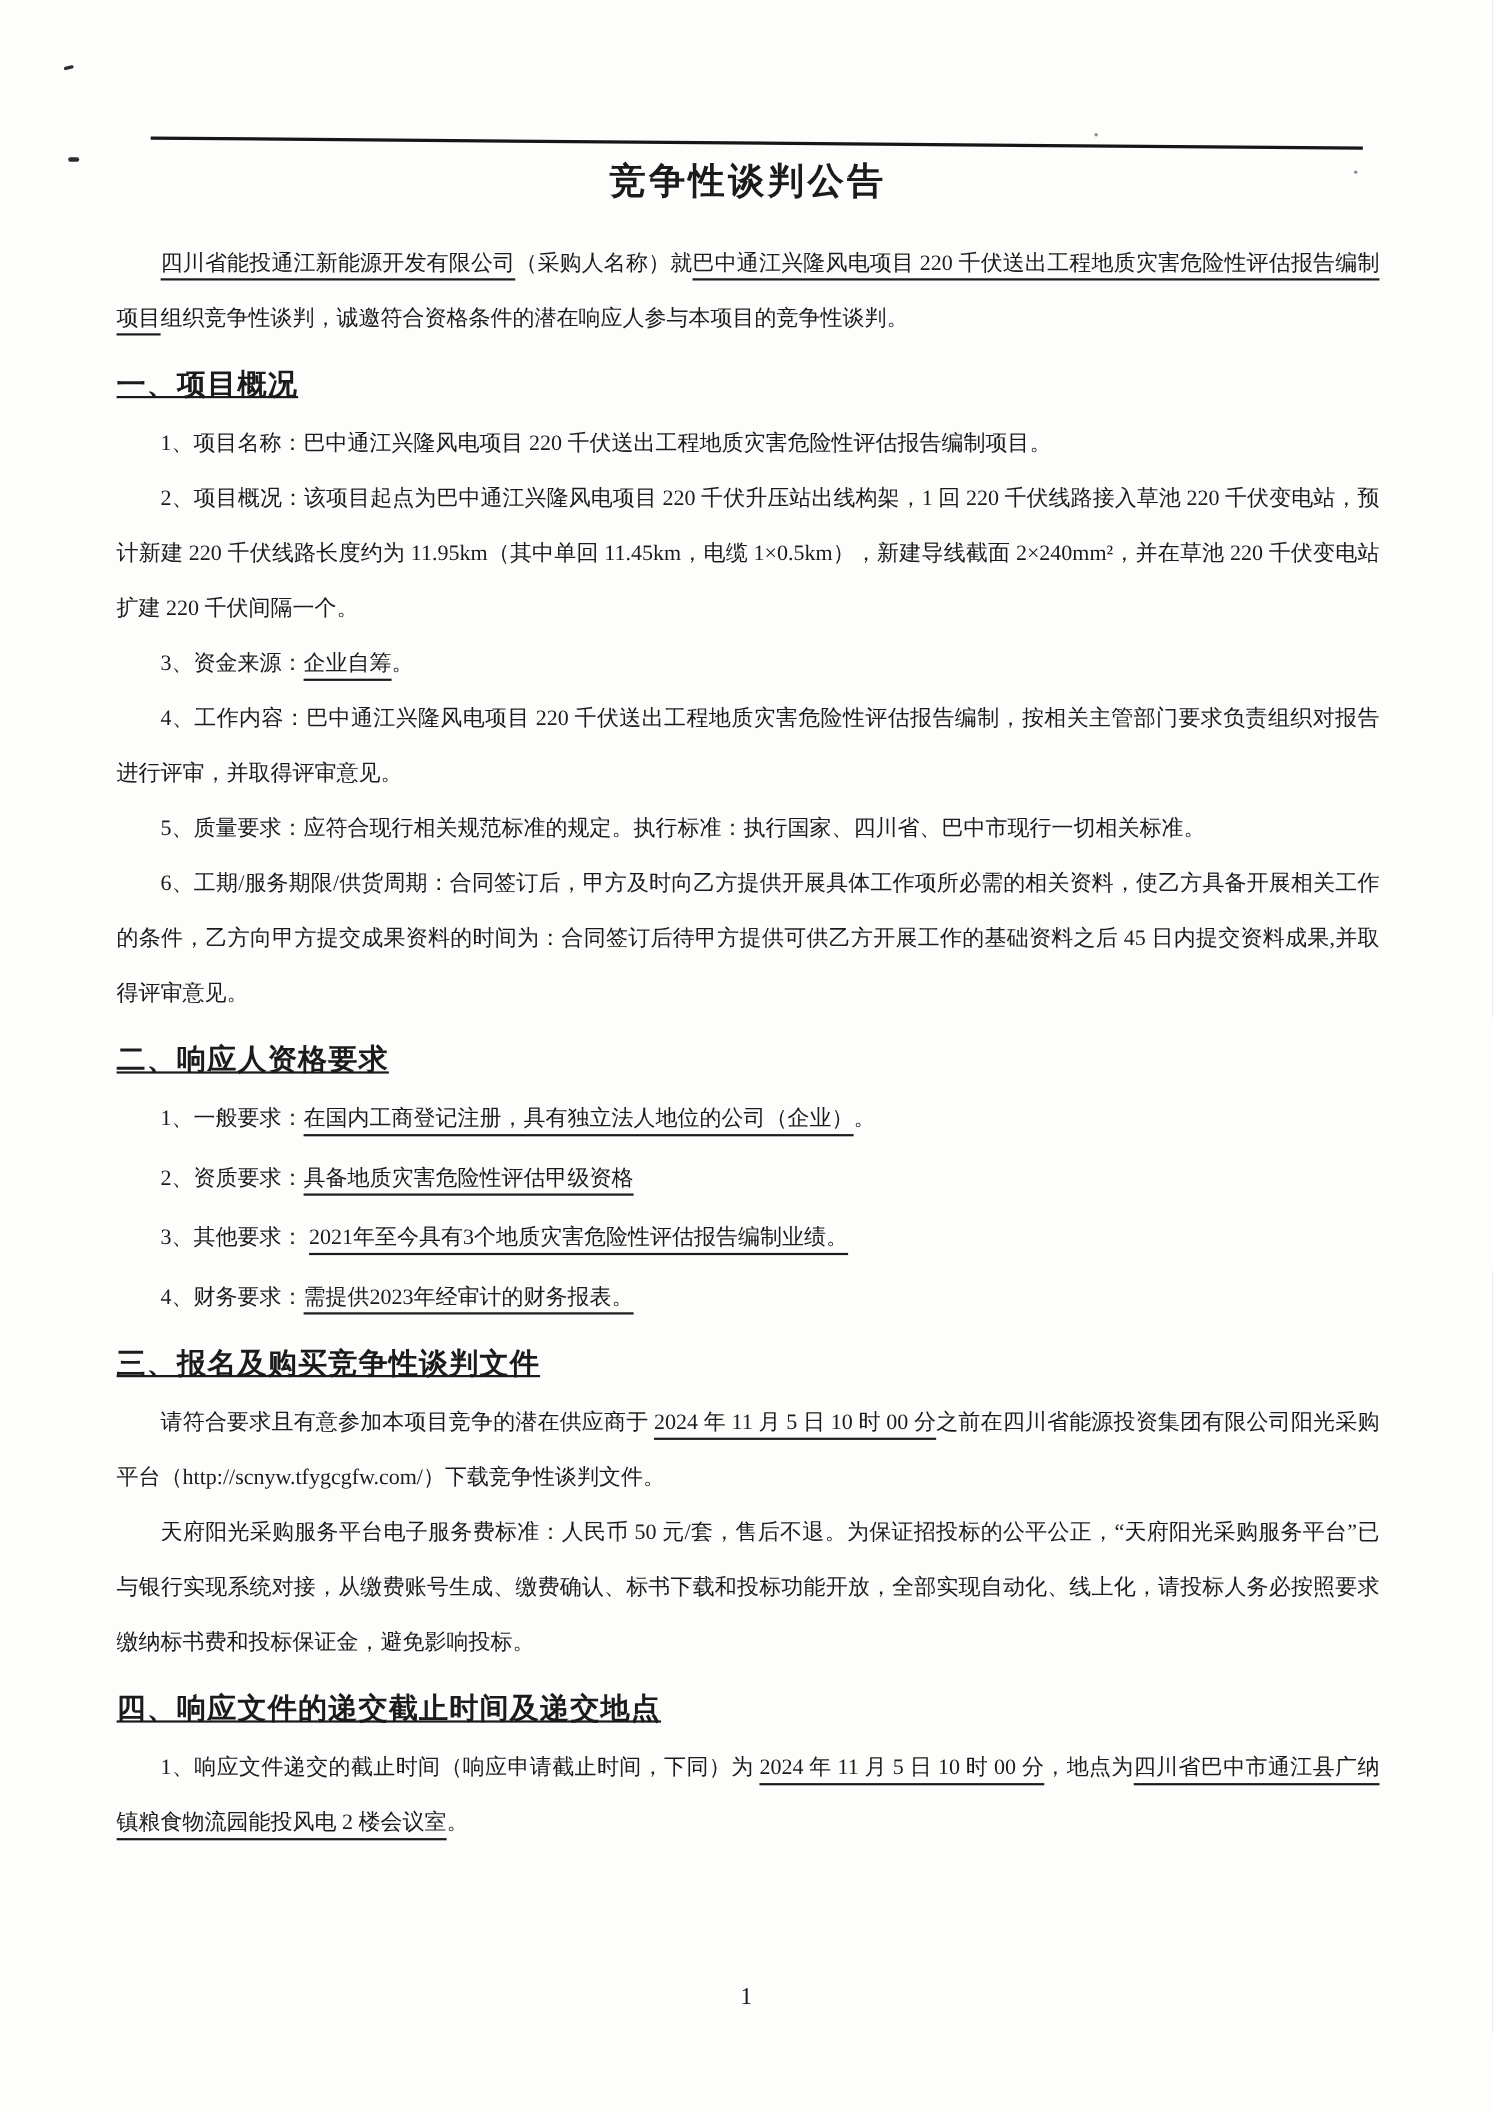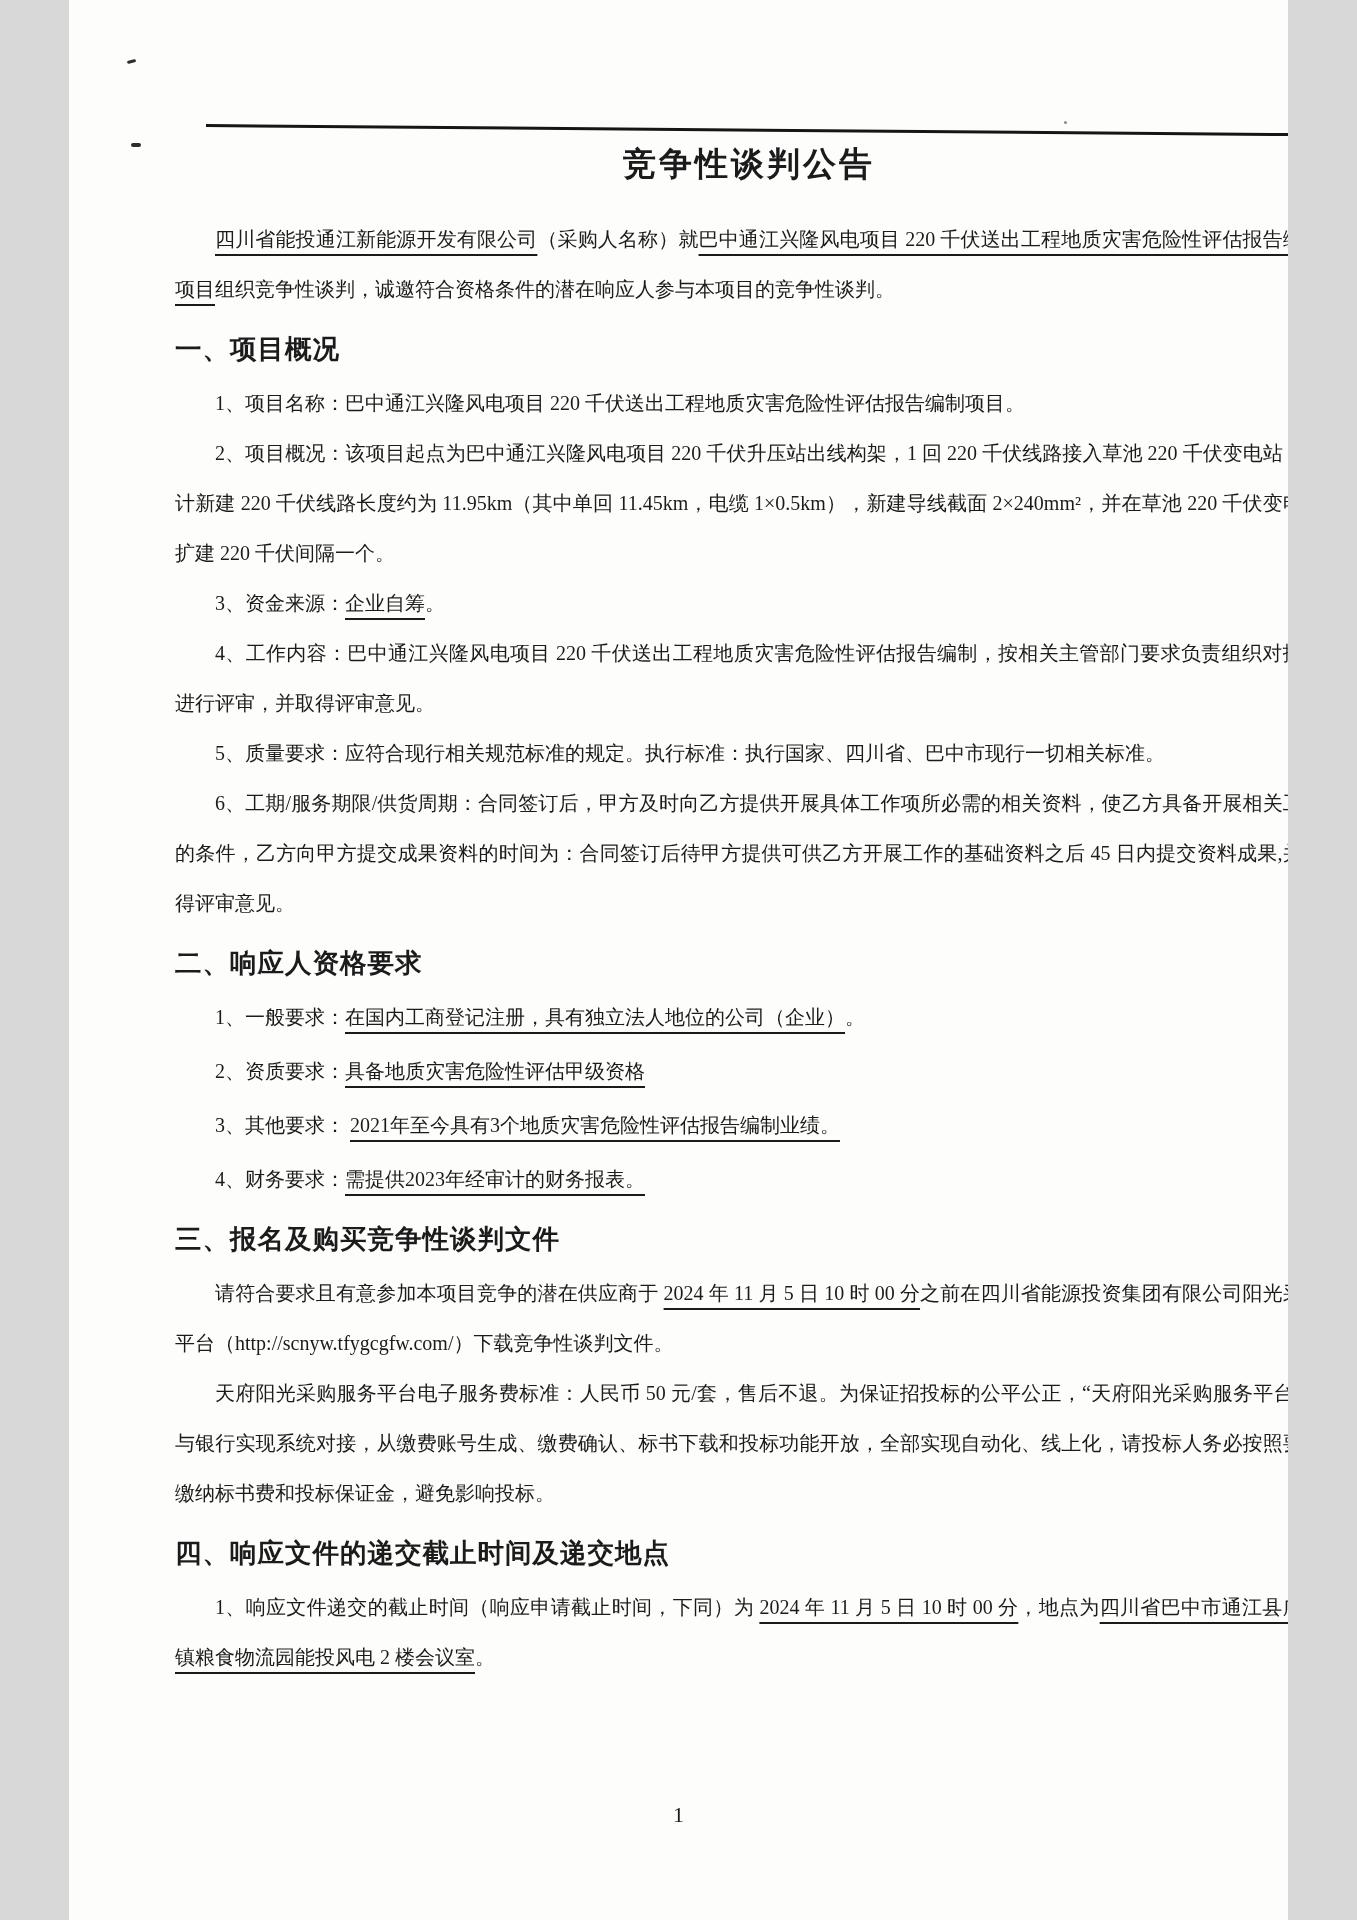--- a/index.html
+++ b/index.html
@@ -1,18 +1,18 @@
 <!DOCTYPE html>
 <html><head>
 <meta charset="utf-8">
 <style>
   html, body { margin: 0; padding: 0; background: #d8d8d8; }
   .page {
     position: relative;
-    width: 1219px;
+    width: 1357px;
     height: 1920px;
     margin: 0 auto;
     background: #fdfdfc;
     color: #1b1b1b;
     font-family: "Liberation Serif", "DejaVu Serif", serif;
     overflow: hidden;
   }
   .content {
     position: absolute;
     left: 106px;
@@ -35,20 +35,21 @@
     margin: 0;
   }
   .indent { text-indent: 2em; }
   .sec-heading {
     font-family: "Liberation Sans", "DejaVu Sans", sans-serif;
     font-weight: 700;
     font-size: 26.5px;
     line-height: 50px;
     margin: 10px 0 4px 0;
     letter-spacing: 1px;
+    text-decoration: underline;
   }
   .qual-item { margin: 4px 0; }
   .u {
     text-decoration: underline;
     text-underline-offset: 8px;
     text-decoration-thickness: 1.6px;
   }
   .top-rule {
     position: absolute;
     left: 137px;

